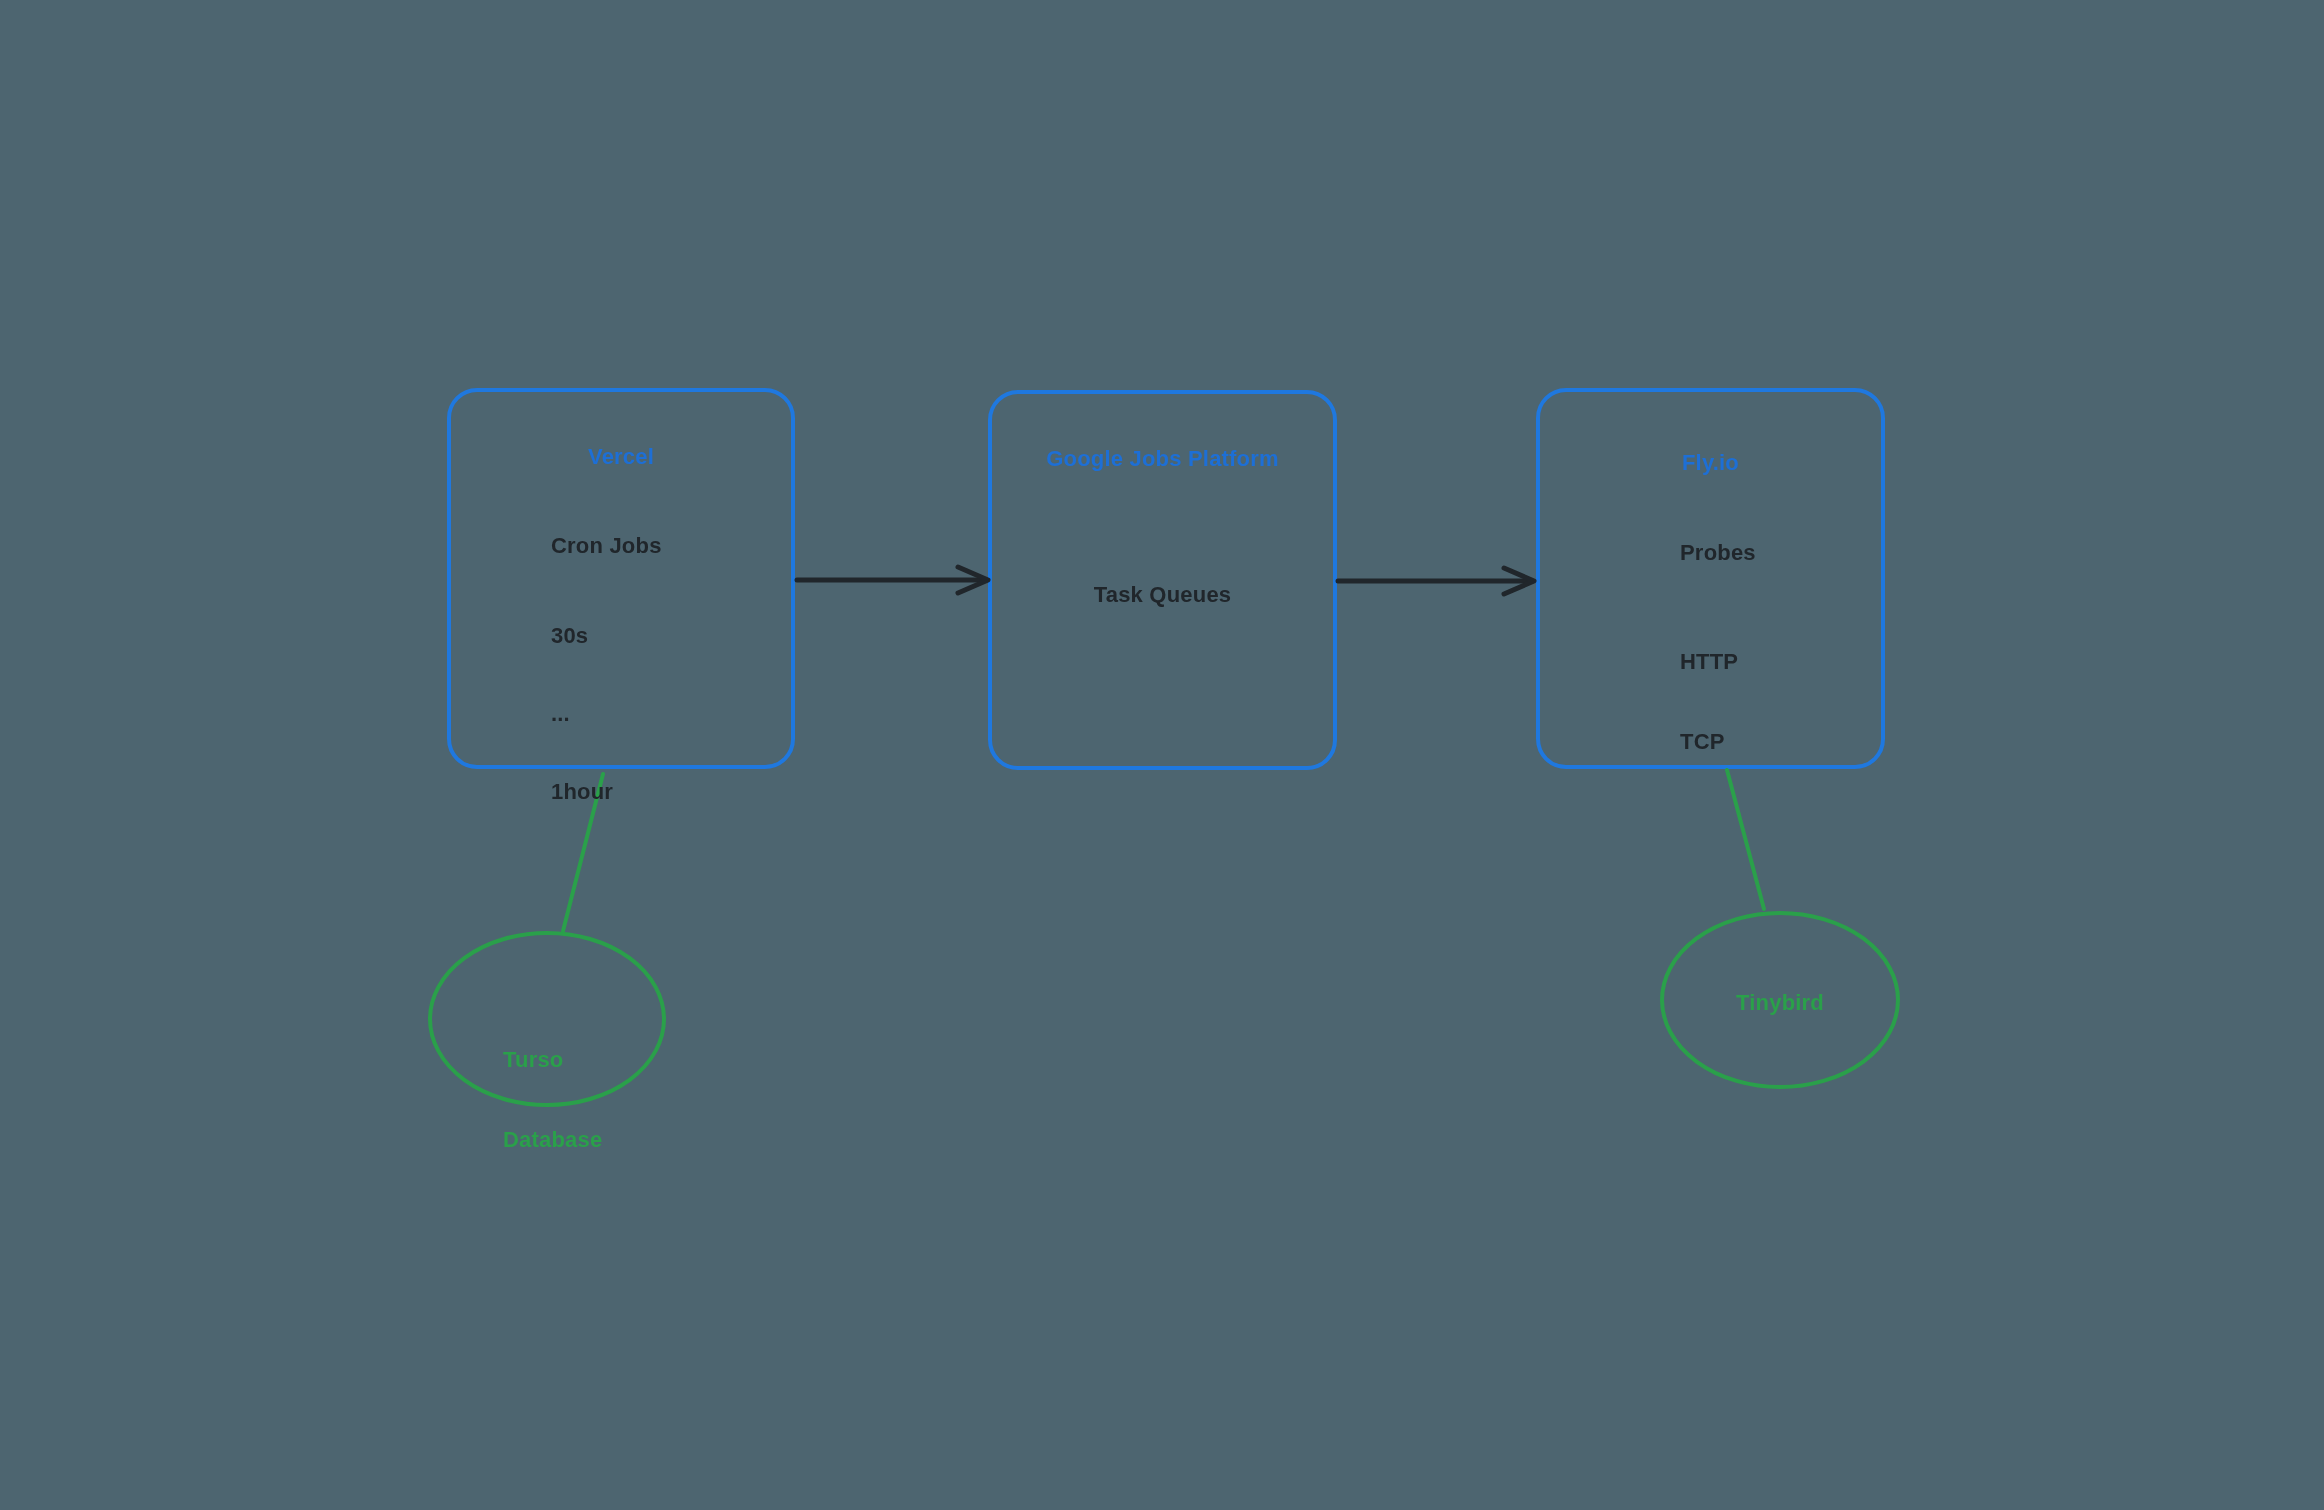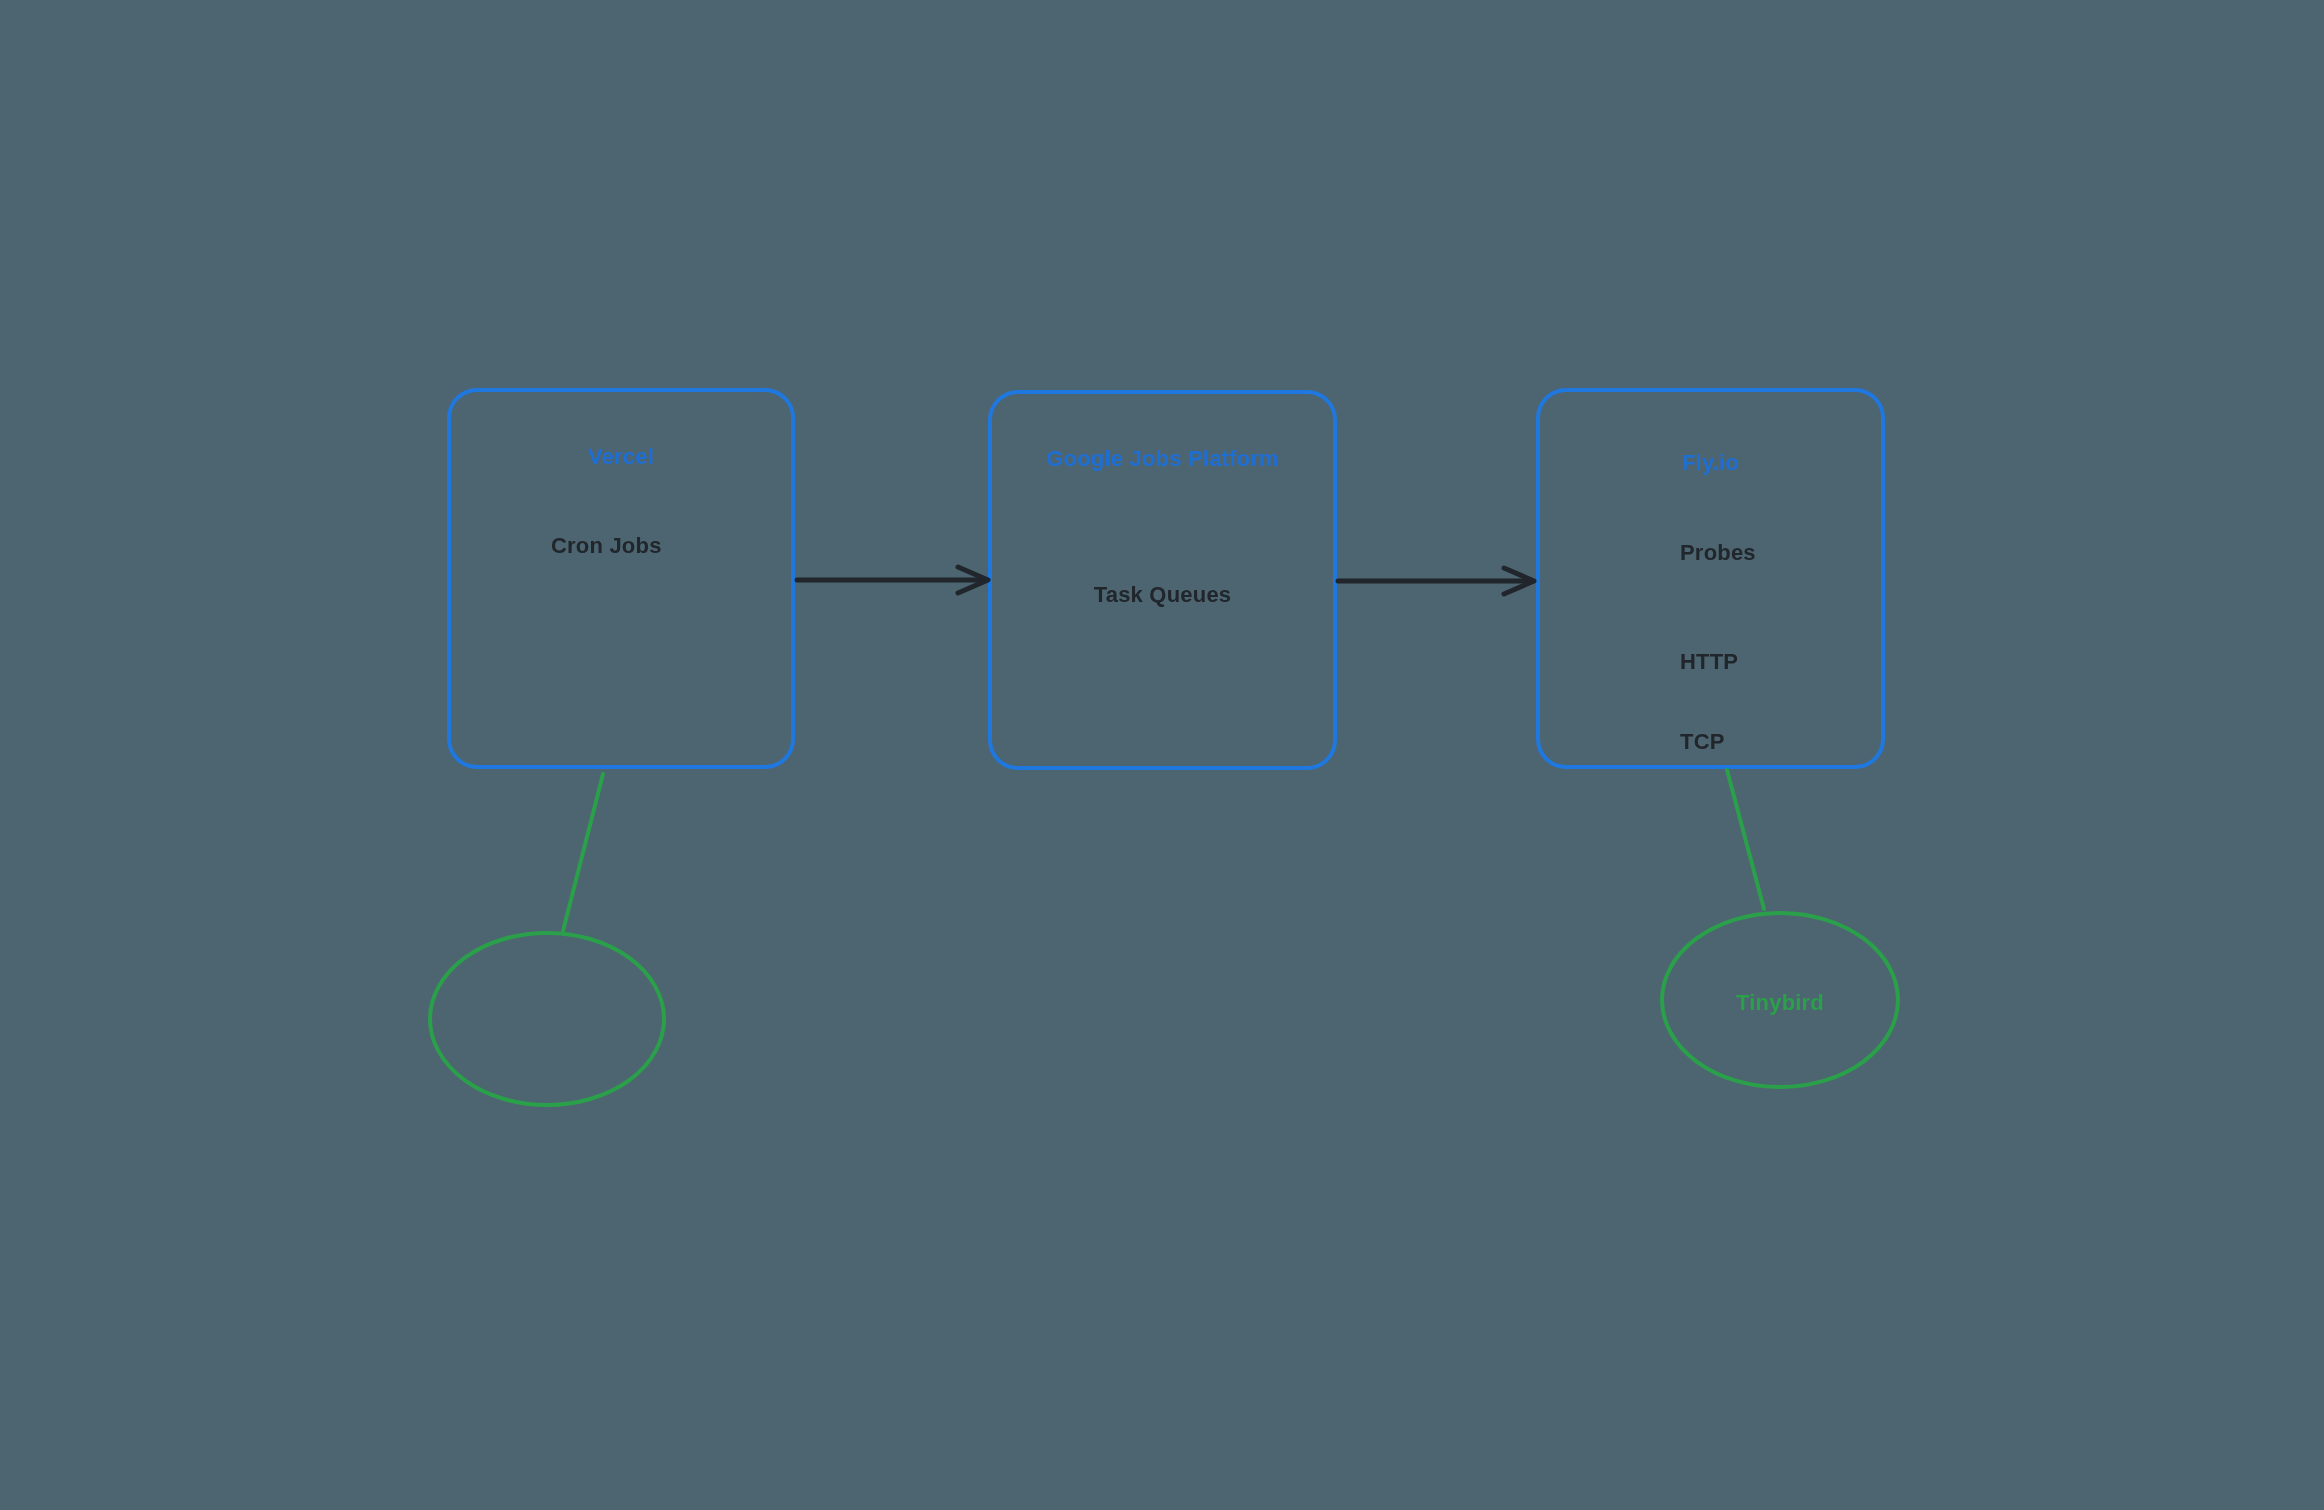--- a/index.html
+++ b/index.html
@@ -62,27 +62,36 @@
       <line x1="1338" y1="581" x2="1530" y2="581"></line>
       <path d="M 1504 568 L 1534 581 L 1504 594"></path>
     </g>
 
     <line class="glink" x1="603" y1="774" x2="563" y2="931"></line>
     <line class="glink" x1="1727" y1="770" x2="1764" y2="909"></line>
   </svg>
 
   <div class="t t-title t-center" style="left:449px; top:444px; width:344px;">Vercel</div>
   <div class="t" style="left:551px; top:517px;margin-top:16px;">Cron Jobs</div>
+  <div class="t lines-26" style="left:551px; top:571px;">
+    <div>30s</div>
+    <div>...</div>
+    <div>1hour</div>
+  </div>
 
   <div class="t t-title t-center" style="left:990px; top:446px; width:345px;">Google Jobs Platform</div>
   <div class="t t-center" style="left:990px; top:582px; width:345px;">Task Queues</div>
 
   <div class="t t-title t-center" style="left:1538px; top:450px; width:345px;">Fly.io</div>
   <div class="t" style="left:1680px; top:540px;text-align:center;">Probes</div>
   <div class="t lines-28" style="left:1680px; top:596px;">
     <div>HTTP</div>
     <div>TCP</div>
   </div>
 
+  <div class="t t-green lines-28" style="left:503px; top:994px;">
+    <div>Turso</div>
+    <div>Database</div>
+  </div>
 
   <div class="t t-green t-center" style="left:1662px; top:990px; width:236px;">Tinybird</div>
 
 </div>
 
 </body></html>

